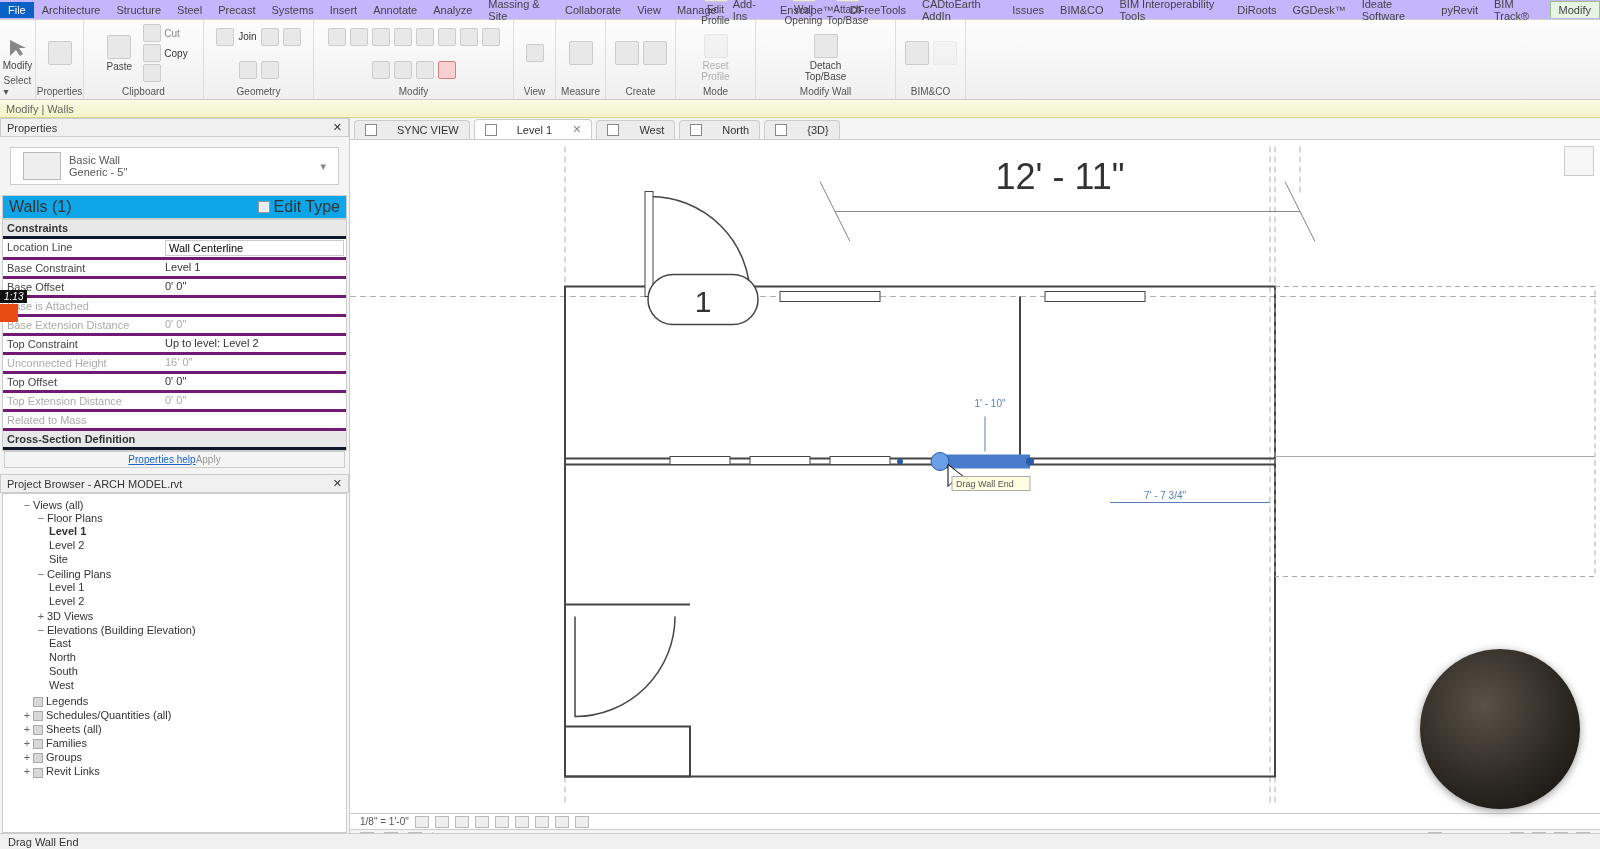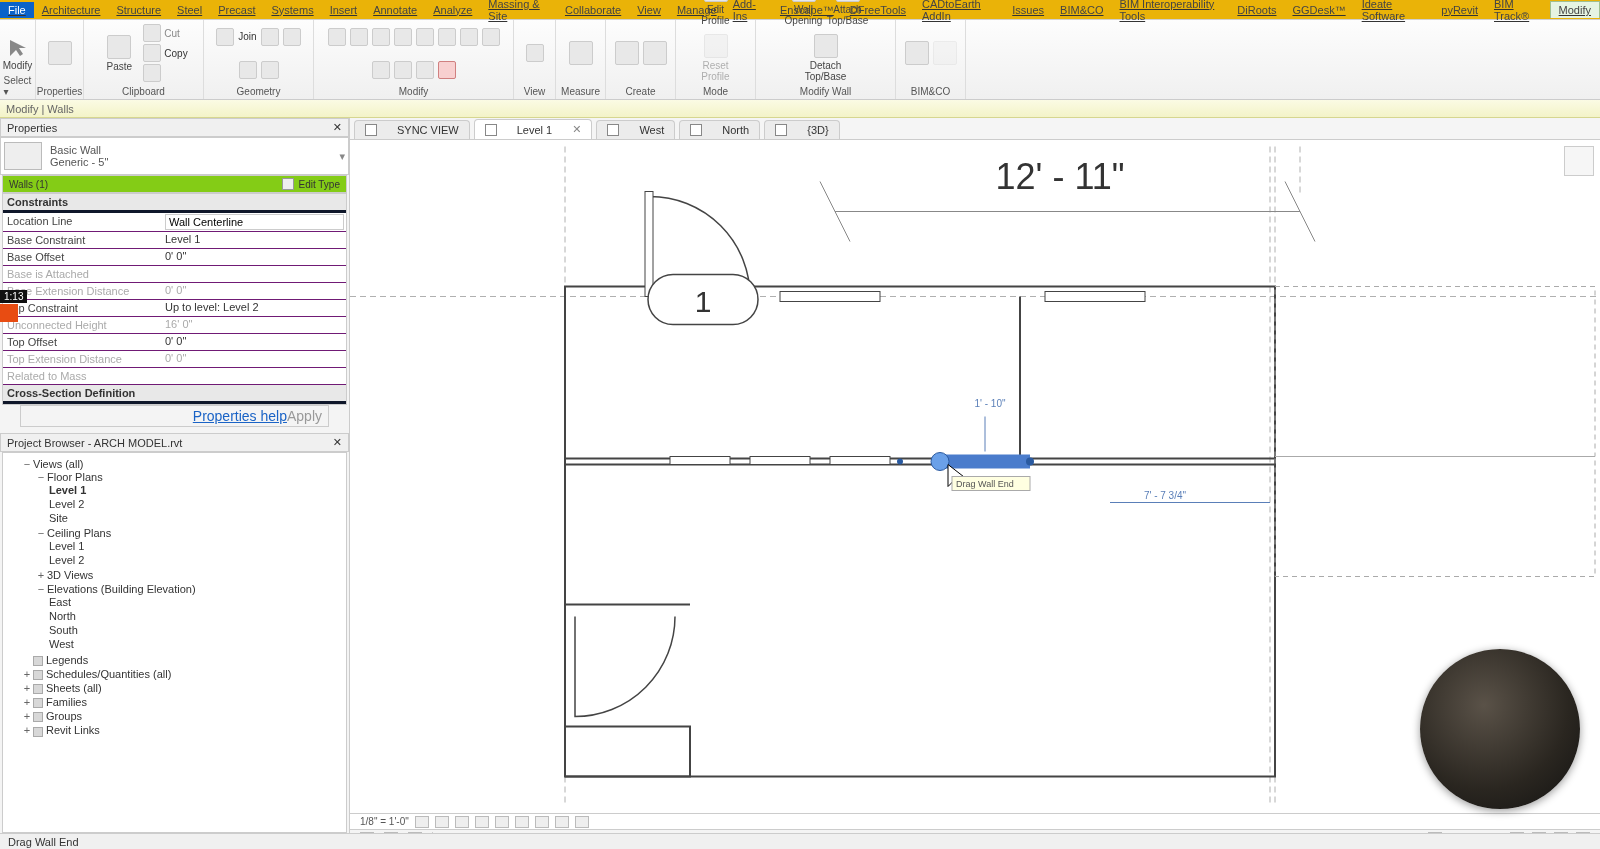--- a/index.html
+++ b/index.html
@@ -1,63 +1,63 @@
 <!DOCTYPE html>
 <html><head>
 <meta charset="utf-8">
 <style>
 * { margin:0; padding:0; box-sizing:border-box; font-family:"Segoe UI",Arial,sans-serif; }
 body { width:1600px; height:849px; background:#fff; overflow:hidden; position:relative; font-size:11px; color:#333; }
 
 
-.tabstrip { display:flex; align-items:center; height:20px; background:#eab308; border-bottom:1px solid #d0d0d0;text-decoration:underline; }
+.tabstrip { display:flex; align-items:center; height:20px; background:#c4b5fd; border-bottom:1px solid #d0d0d0; }
 .tabstrip .tab { padding:2px 8px; font-size:11px; cursor:pointer; color:#444; }
 .tabstrip .tab.file { background:#0a62c9; color:#fff; }
 .tabstrip .tab.active { background:#e6f4e2; border:1px solid #a0c090; border-bottom:none; }
 
 
 .ribbon { display:flex; height:80px; background:linear-gradient(#fdfdfd,#f0f0f0); border-bottom:1px solid #ccc; }
 .ribbon .panel { display:flex; flex-direction:column; align-items:center; justify-content:flex-end; padding:2px 6px; border-right:1px solid #ddd; }
 .ribbon .panel .buttons { display:flex; flex-wrap:wrap; gap:4px; align-items:center; justify-content:center; flex:1; }
 .ribbon .panel .label { font-size:10px; color:#555; padding-top:2px; }
 .ribbon .bigbtn { display:flex; flex-direction:column; align-items:center; gap:2px; padding:2px; font-size:10px; color:#444; text-align:center; width:40px; }
 .ribbon .smallbtn { width:18px; height:18px; background:#e8e8e8; border:1px solid #ccc; border-radius:2px; }
 .ribbon .iconbox { width:24px; height:24px; background:#e8e8e8; border:1px solid #ccc; border-radius:2px; }
 
 
 .contextbar { height:18px; background:linear-gradient(#fbfbe4,#f3f3c8); border-bottom:1px solid #d6d690; display:flex; align-items:center; padding-left:6px; font-size:11px; color:#666; }
 
 
 .leftcol { position:absolute; left:0; top:118px; width:350px; bottom:16px; display:flex; flex-direction:column; background:#f4f4f4; border-right:1px solid #ccc; }
 .panelhdr { display:flex; justify-content:space-between; align-items:center; background:#f0f0f0; border:1px solid #ccc; padding:2px 6px; font-size:11px; }
-.typebox { display:flex; align-items:center; gap:8px; padding:4px 3px; background:#fff; border:1px solid #ccc; margin:0; }
+.typebox { display:flex; align-items:center; gap:8px; padding:4px 12px; background:#fff; border:1px solid #ccc; margin:10px; }
 .typebox .swatch { width:38px; height:28px; background:#eee; border:1px solid #bbb; }
 .typebox .txt { display:flex; flex-direction:column; font-size:11px; color:#555; }
-.selrow { display:flex; justify-content:space-between; align-items:center; padding:2px 6px; background:#84cc16; border:1px solid #ccc; margin:0 2px; font-size:10px; }
+.selrow { display:flex; justify-content:space-between; align-items:center; padding:2px 6px; background:#0ea5e9; border:1px solid #ccc; margin:0 2px; font-size:16px; }
 .propgrid { margin:0 2px; background:#fff; border:1px solid #ccc; font-size:11px; }
 .propgrid .grouphdr { background:#e8e8e8; font-weight:bold; padding:2px 4px; border-bottom:3px solid #0f172a; }
-.propgrid .row { display:flex; border-bottom:1px solid #701a75; }
+.propgrid .row { display:flex; border-bottom:3px solid #701a75; }
 .propgrid .row .k { width:160px; padding:2px 4px; color:#444; }
 .propgrid .row .k.dim { color:#aaa; }
 .propgrid .row .v { flex:1; padding:1px 2px; }
 .propgrid .row .v input[type=text] { width:100%; border:1px solid #ccc; font-size:11px; padding:1px 3px; }
 .propgrid .row .v.dim { color:#aaa; }
-.helpbar { display:flex; justify-content:flex-end; padding:2px 6px; background:#f4f4f4; border:1px solid #ccc; margin:0 20px; font-size:14px; }
+.helpbar { display:flex; justify-content:center; padding:2px 6px; background:#f4f4f4; border:1px solid #ccc; margin:0 4px; font-size:10px; }
 .helpbar a { color:#1a63c6; text-decoration:underline; }
 
 .browserhdr { margin-top:6px; }
 .tree { background:#fff; border:1px solid #ccc; margin:0 2px; padding:4px 4px; font-size:11px; flex:1; overflow:auto; }
 .tree ul { list-style:none; padding-left:14px; }
 .tree li { padding:1px 0; color:#333; }
 .tree li.bold { font-weight:bold; }
 .tree .tw { display:inline-block; width:12px; text-align:center; color:#666; }
 .tree .icon { display:inline-block; width:10px; height:10px; background:#d8d8d8; border:1px solid #aaa; margin-right:3px; vertical-align:middle; }
 
 
-.timebadge { position:absolute; left:0; top:290px; background:#111; color:#fff; font-size:10px; padding:1px 4px; z-index:50; }
+.timebadge { position:absolute; left:0; top:290px; background:#111; color:#fff; font-size:10px; padding:1px 4px; z-index:50;font-style:italic; }
 .redsq { position:absolute; left:0; top:304px; width:18px; height:18px; background:#e84c12; z-index:50; }
 
 
 .viewtabs { position:absolute; left:350px; right:0; top:118px; height:22px; background:#f5f5f5; border-bottom:1px solid #ccc; display:flex; align-items:flex-end; font-size:11px; }
 .viewtabs .vtab { display:flex; align-items:center; gap:20px; padding:3px 10px; border:1px solid #ccc; border-bottom:none; margin-left:4px; background:#ececec; border-radius:4px 4px 0 0; }
 .viewtabs .vtab.active { background:#fff; }
 .viewtabs .vtab .close { color:#888; cursor:pointer; }
 .viewtabs .vtab .ico { width:12px; height:12px; border:1px solid #888; background:#fff; }
 
 

